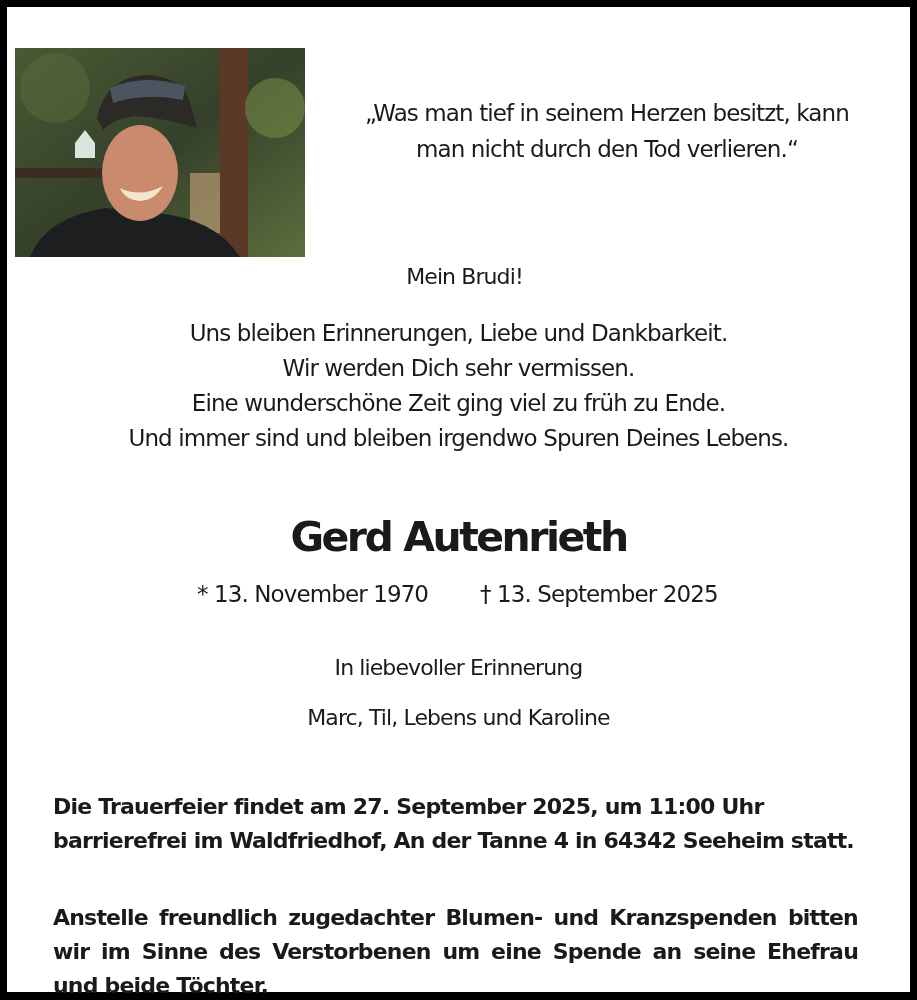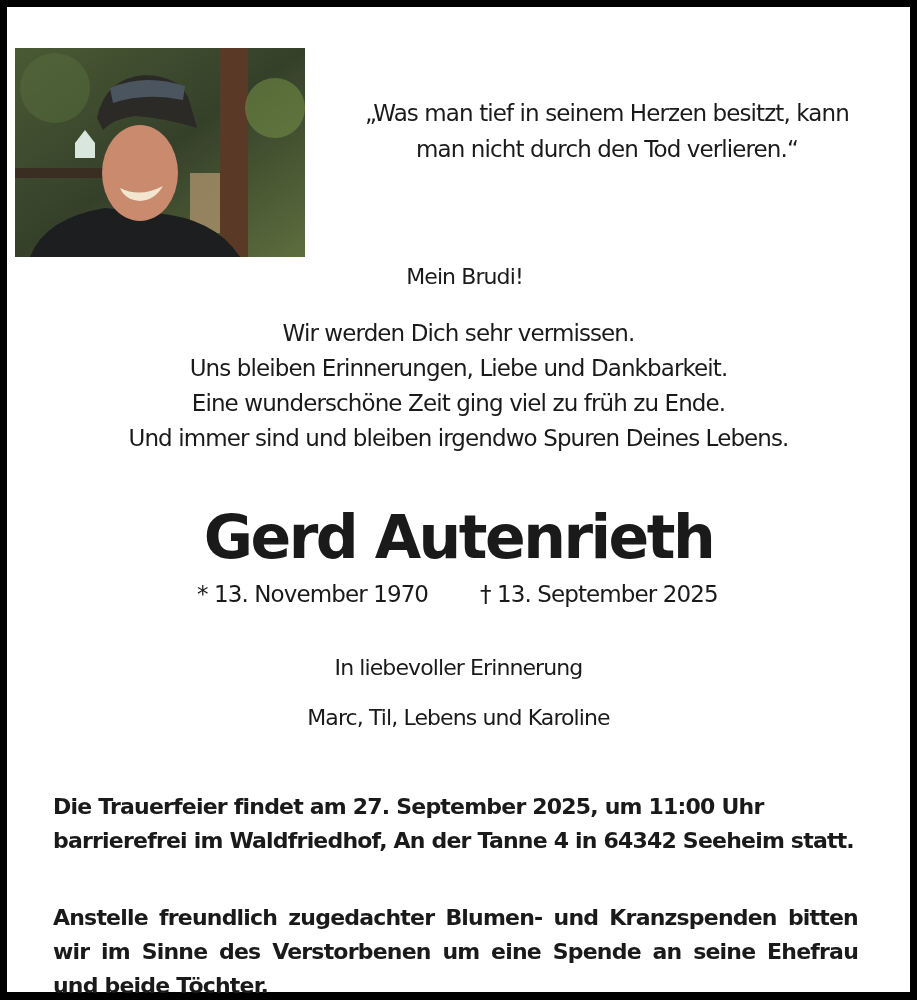--- a/index.html
+++ b/index.html
@@ -19,21 +19,21 @@
       position: absolute; left: 305px; top: 88px; width: 590px;
       text-align: center; font-size: 23px; line-height: 36px; letter-spacing: -0.9px;
     }
     .center-block {
       position: absolute; left: 0; width: 903px; text-align: center;
       letter-spacing: -0.9px;
     }
     .greeting { top: 254px; font-size: 22px; line-height: 32px; padding-left: 6px; }
     .verses { top: 309px; font-size: 23px; line-height: 35px; }
     .name {
-      top: 495px; font-size: 60px; font-weight: bold; letter-spacing: -2.5px;
+      top: 495px; font-size: 41px; font-weight: bold; letter-spacing: -2.5px;
       line-height: 70px;
     }
     .dates {
       position: absolute; top: 571px; font-size: 23px; line-height: 32px; letter-spacing: -0.9px;
     }
     .birth { left: 190px; }
     .death { left: 473px; }
     .memory { top: 645px; font-size: 22px; line-height: 32px; }
     .family { top: 695px; font-size: 22px; line-height: 32px; }
     .paragraph {
@@ -73,22 +73,22 @@
   </div>
 
   <div class="quote">
     <div>„Was man tief in seinem Herzen besitzt, kann</div>
     <div>man nicht durch den Tod verlieren.“</div>
   </div>
 
   <div class="center-block greeting">Mein Brudi!</div>
 
   <div class="center-block verses">
+    <div>Uns bleiben Erinnerungen, Liebe und Dankbarkeit.</div>
     <div>Wir werden Dich sehr vermissen.</div>
-    <div>Uns bleiben Erinnerungen, Liebe und Dankbarkeit.</div>
     <div>Eine wunderschöne Zeit ging viel zu früh zu Ende.</div>
     <div>Und immer sind und bleiben irgendwo Spuren Deines Lebens.</div>
   </div>
 
   <div class="center-block name">Gerd Autenrieth</div>
 
   <div class="dates birth">* 13. November 1970</div>
   <div class="dates death">† 13. September 2025</div>
 
   <div class="center-block memory">In liebevoller Erinnerung</div>

